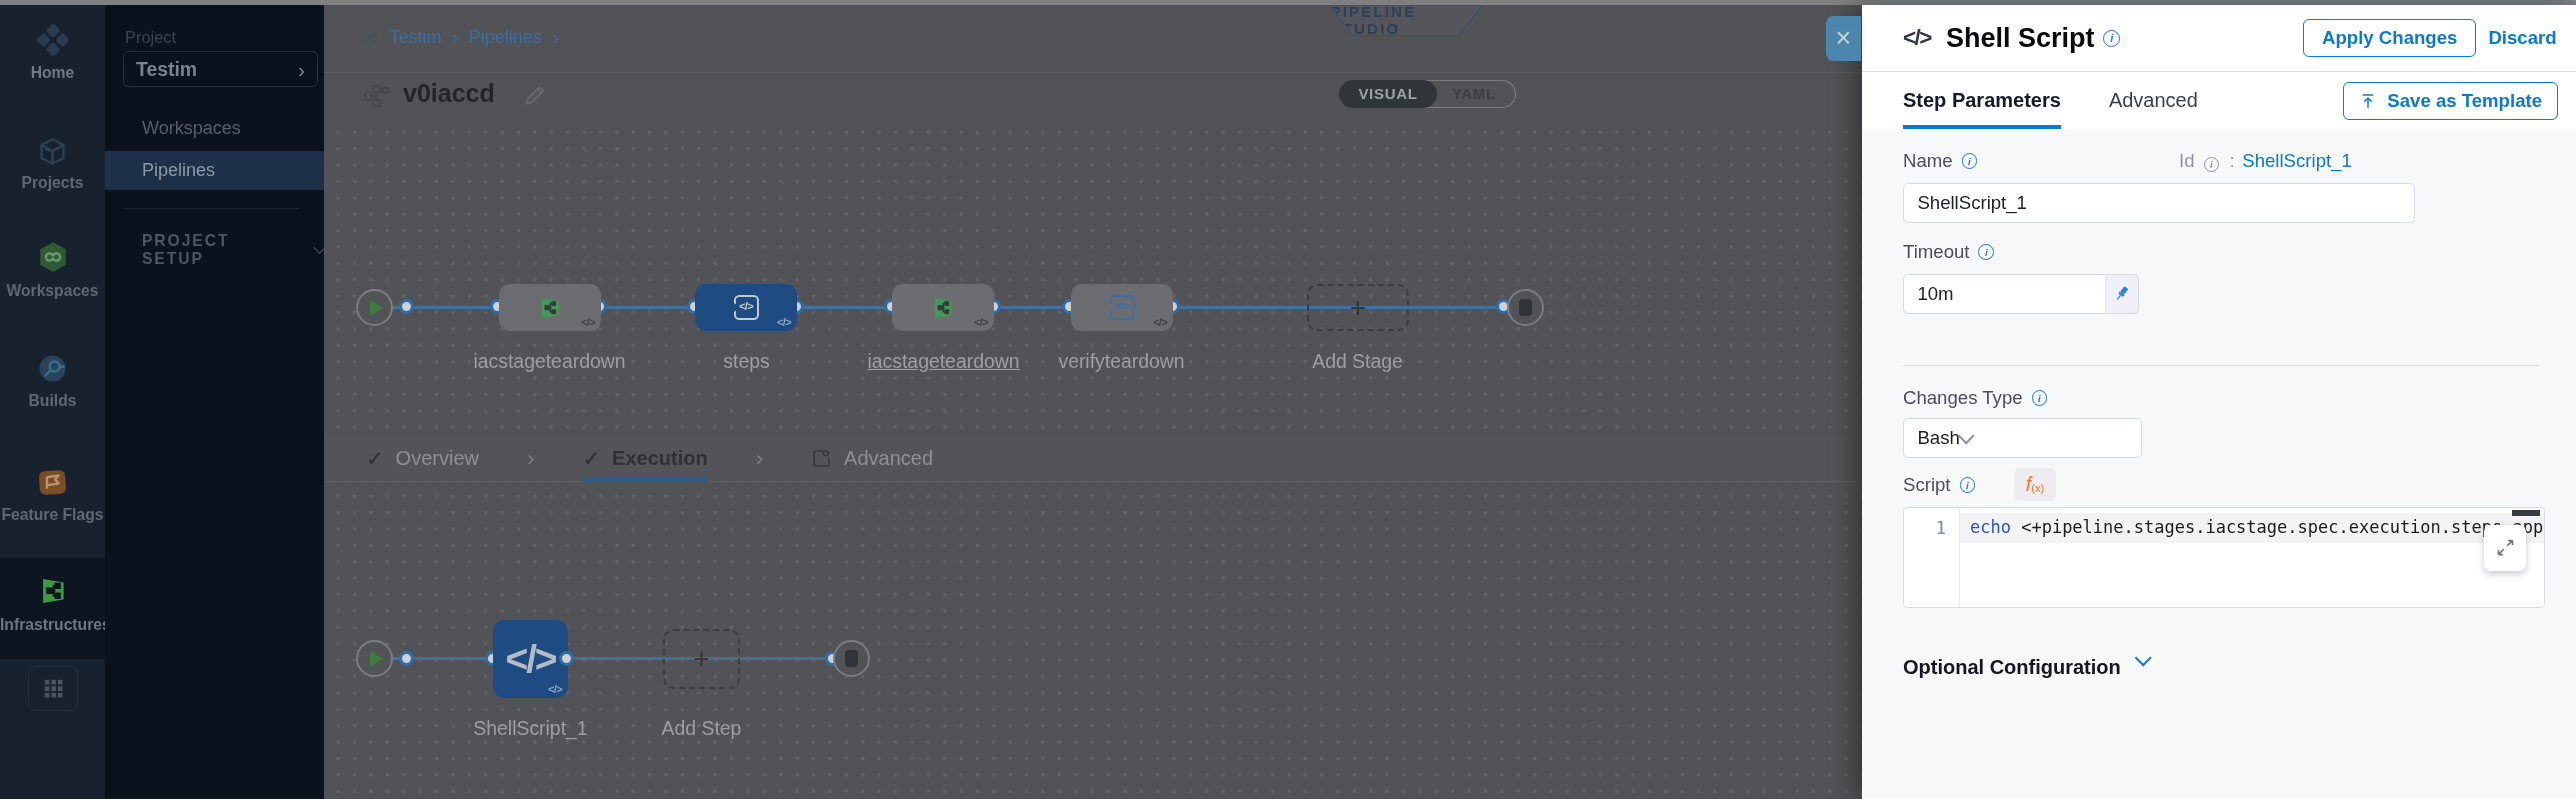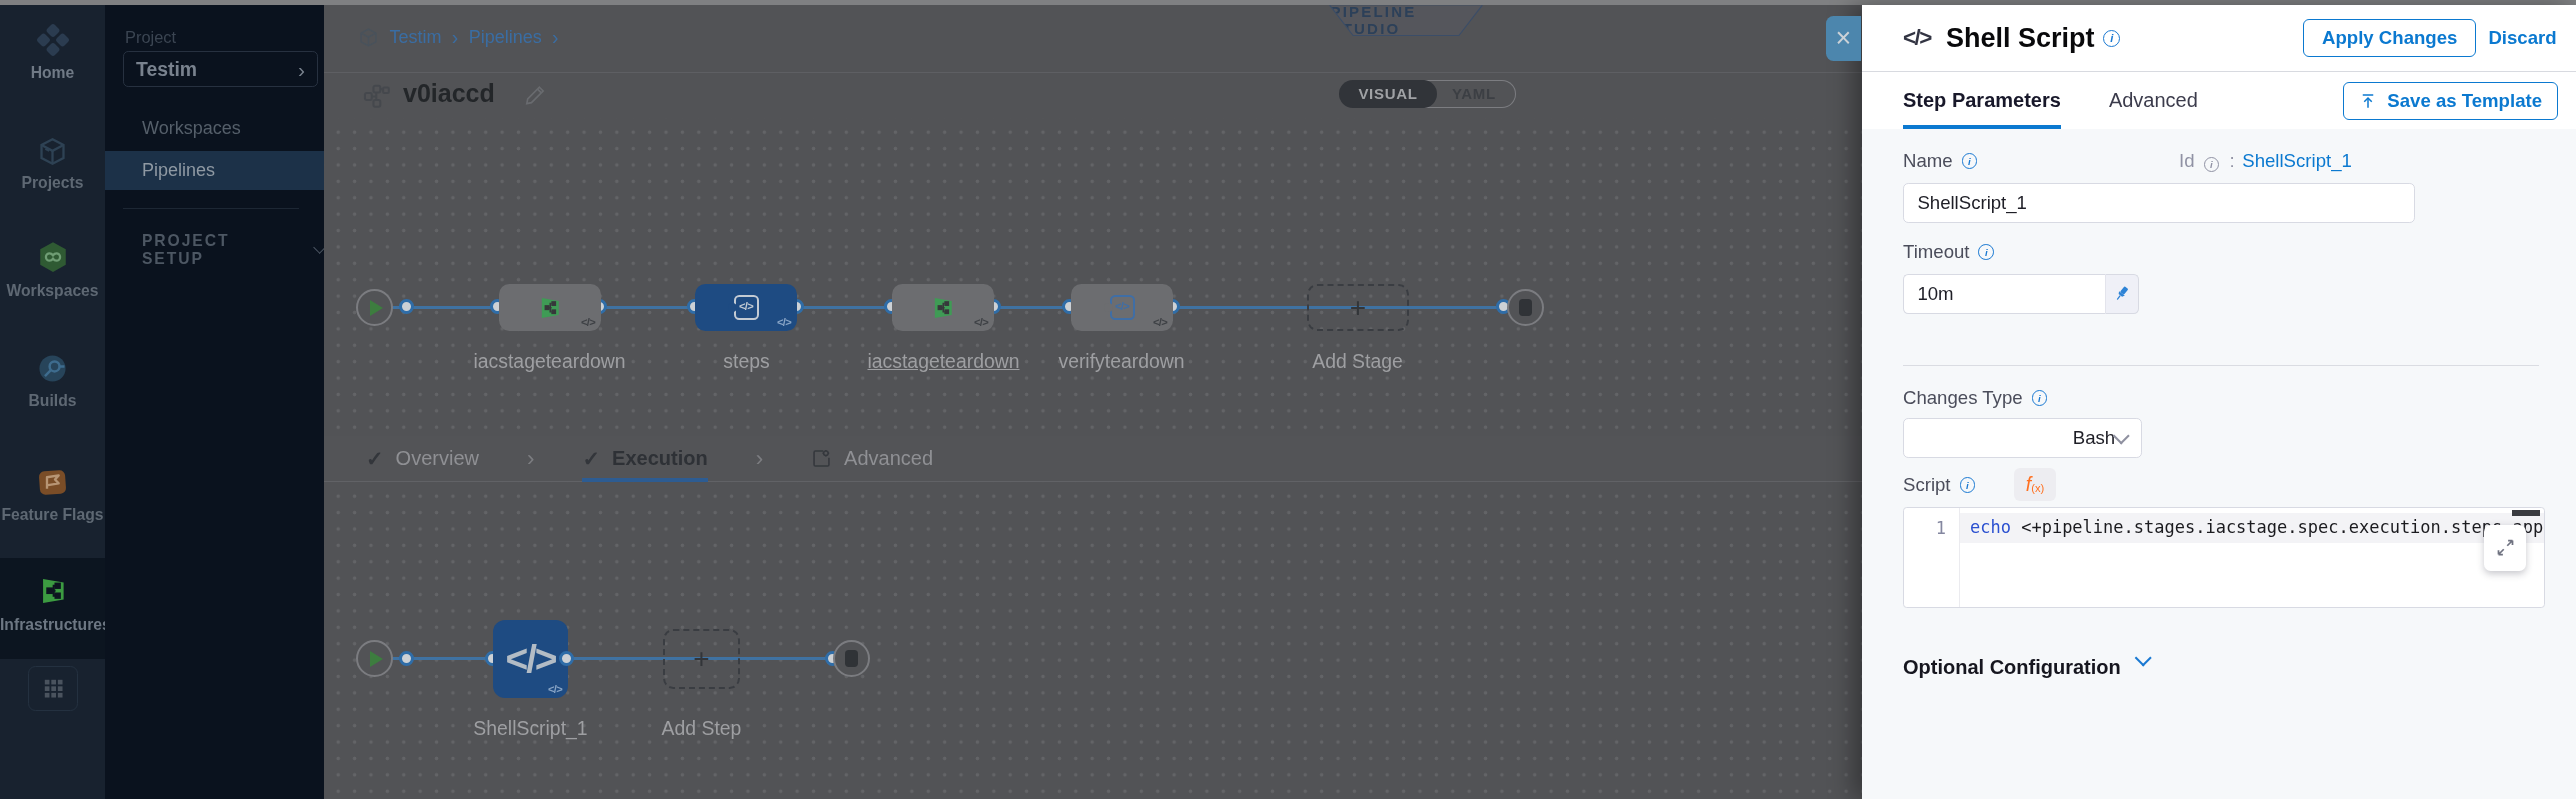--- a/index.html
+++ b/index.html
@@ -132,21 +132,21 @@
       font-size:18.6px;color:#1e1e26;padding:0 13.4px;font-family:"Liberation Sans",sans-serif;}
   .timeout-group{position:absolute;left:41px;top:145px;width:236px;height:40px;display:flex;}
   .timeout-input{width:202px;height:40px;border:0.7px solid #d8dae3;border-right:none;background:#fff;
       border-radius:5.2px 0 0 5.2px;box-sizing:border-box;font-size:18.6px;color:#1e1e26;padding:0 13.4px;
       font-family:"Liberation Sans",sans-serif;}
   .timeout-addon{width:34px;height:40px;background:#eff0f7;border:0.7px solid #d8dae3;border-left:0.7px solid #e3e4ec;
       border-radius:0 5.2px 5.2px 0;box-sizing:border-box;display:flex;align-items:center;justify-content:center;cursor:pointer;}
   .d-divider{position:absolute;left:41px;width:636px;height:0.7px;background:#dadce2;}
   .select-box{position:absolute;left:41px;top:289px;width:239px;height:40px;background:#fff;
       border:0.7px solid #d8dae3;border-radius:5.2px;box-sizing:border-box;display:flex;align-items:center;
-      justify-content:flex-end;padding:0 13.4px;font-size:18.6px;color:#1e1e26;cursor:pointer;}
+      justify-content:flex-start;padding:0 13.4px;font-size:18.6px;color:#1e1e26;cursor:pointer;}
   .chev-down{width:10.4px;height:10.4px;border-right:2.2px solid #8f91a0;border-bottom:2.2px solid #8f91a0;
       transform:rotate(45deg);margin-top:-4.5px;}
   .chev-down.blue{border-color:#1a79d2;}
   .fx-badge{position:absolute;left:111px;top:-6px;width:42px;height:33px;background:#ededf1;border-radius:6px;
       display:flex;align-items:center;justify-content:center;color:#ff7020;cursor:pointer;}
   .fx-badge .fxf{font-size:19.4px;font-style:italic;}
   .fx-badge .fxs{font-size:11.2px;margin-top:6px;}
   .editor{position:absolute;left:41px;top:378px;width:642px;height:101px;background:#fff;
       border:0.7px solid #d8dae3;border-radius:3.7px;box-sizing:border-box;overflow:hidden;}
   .ed-gutter-line{position:absolute;left:55px;top:0;bottom:0;width:0.7px;background:#ebebef;}

